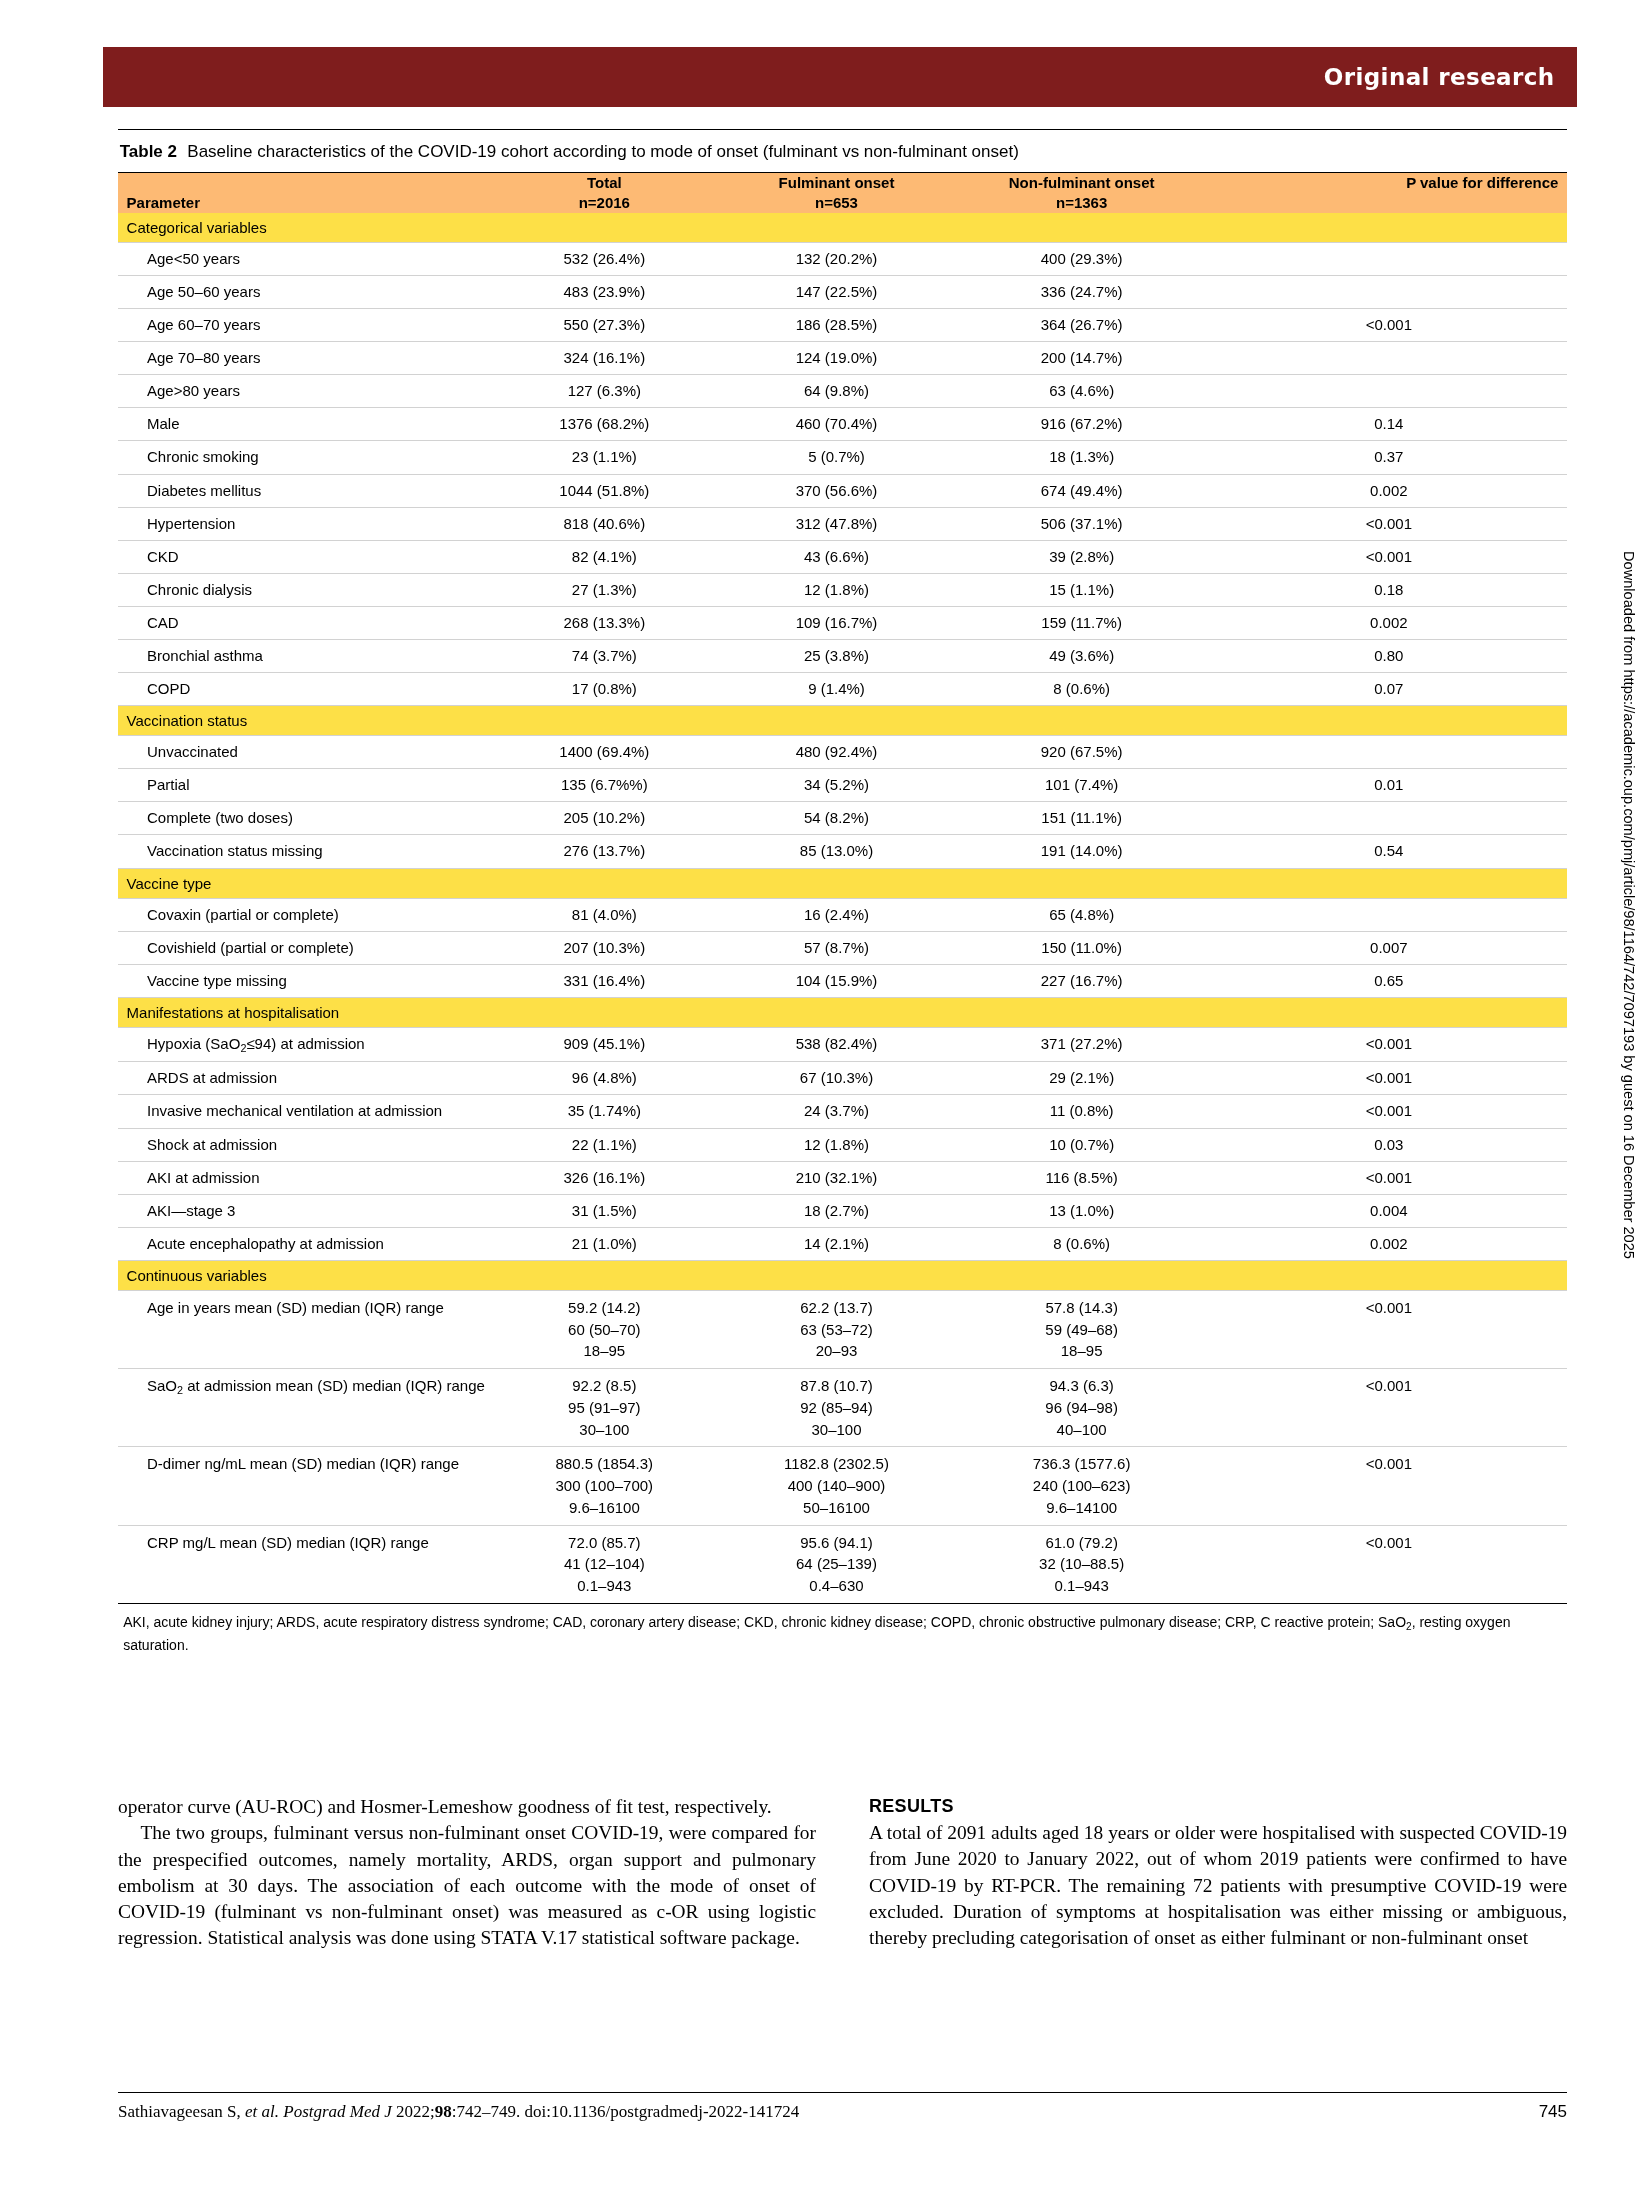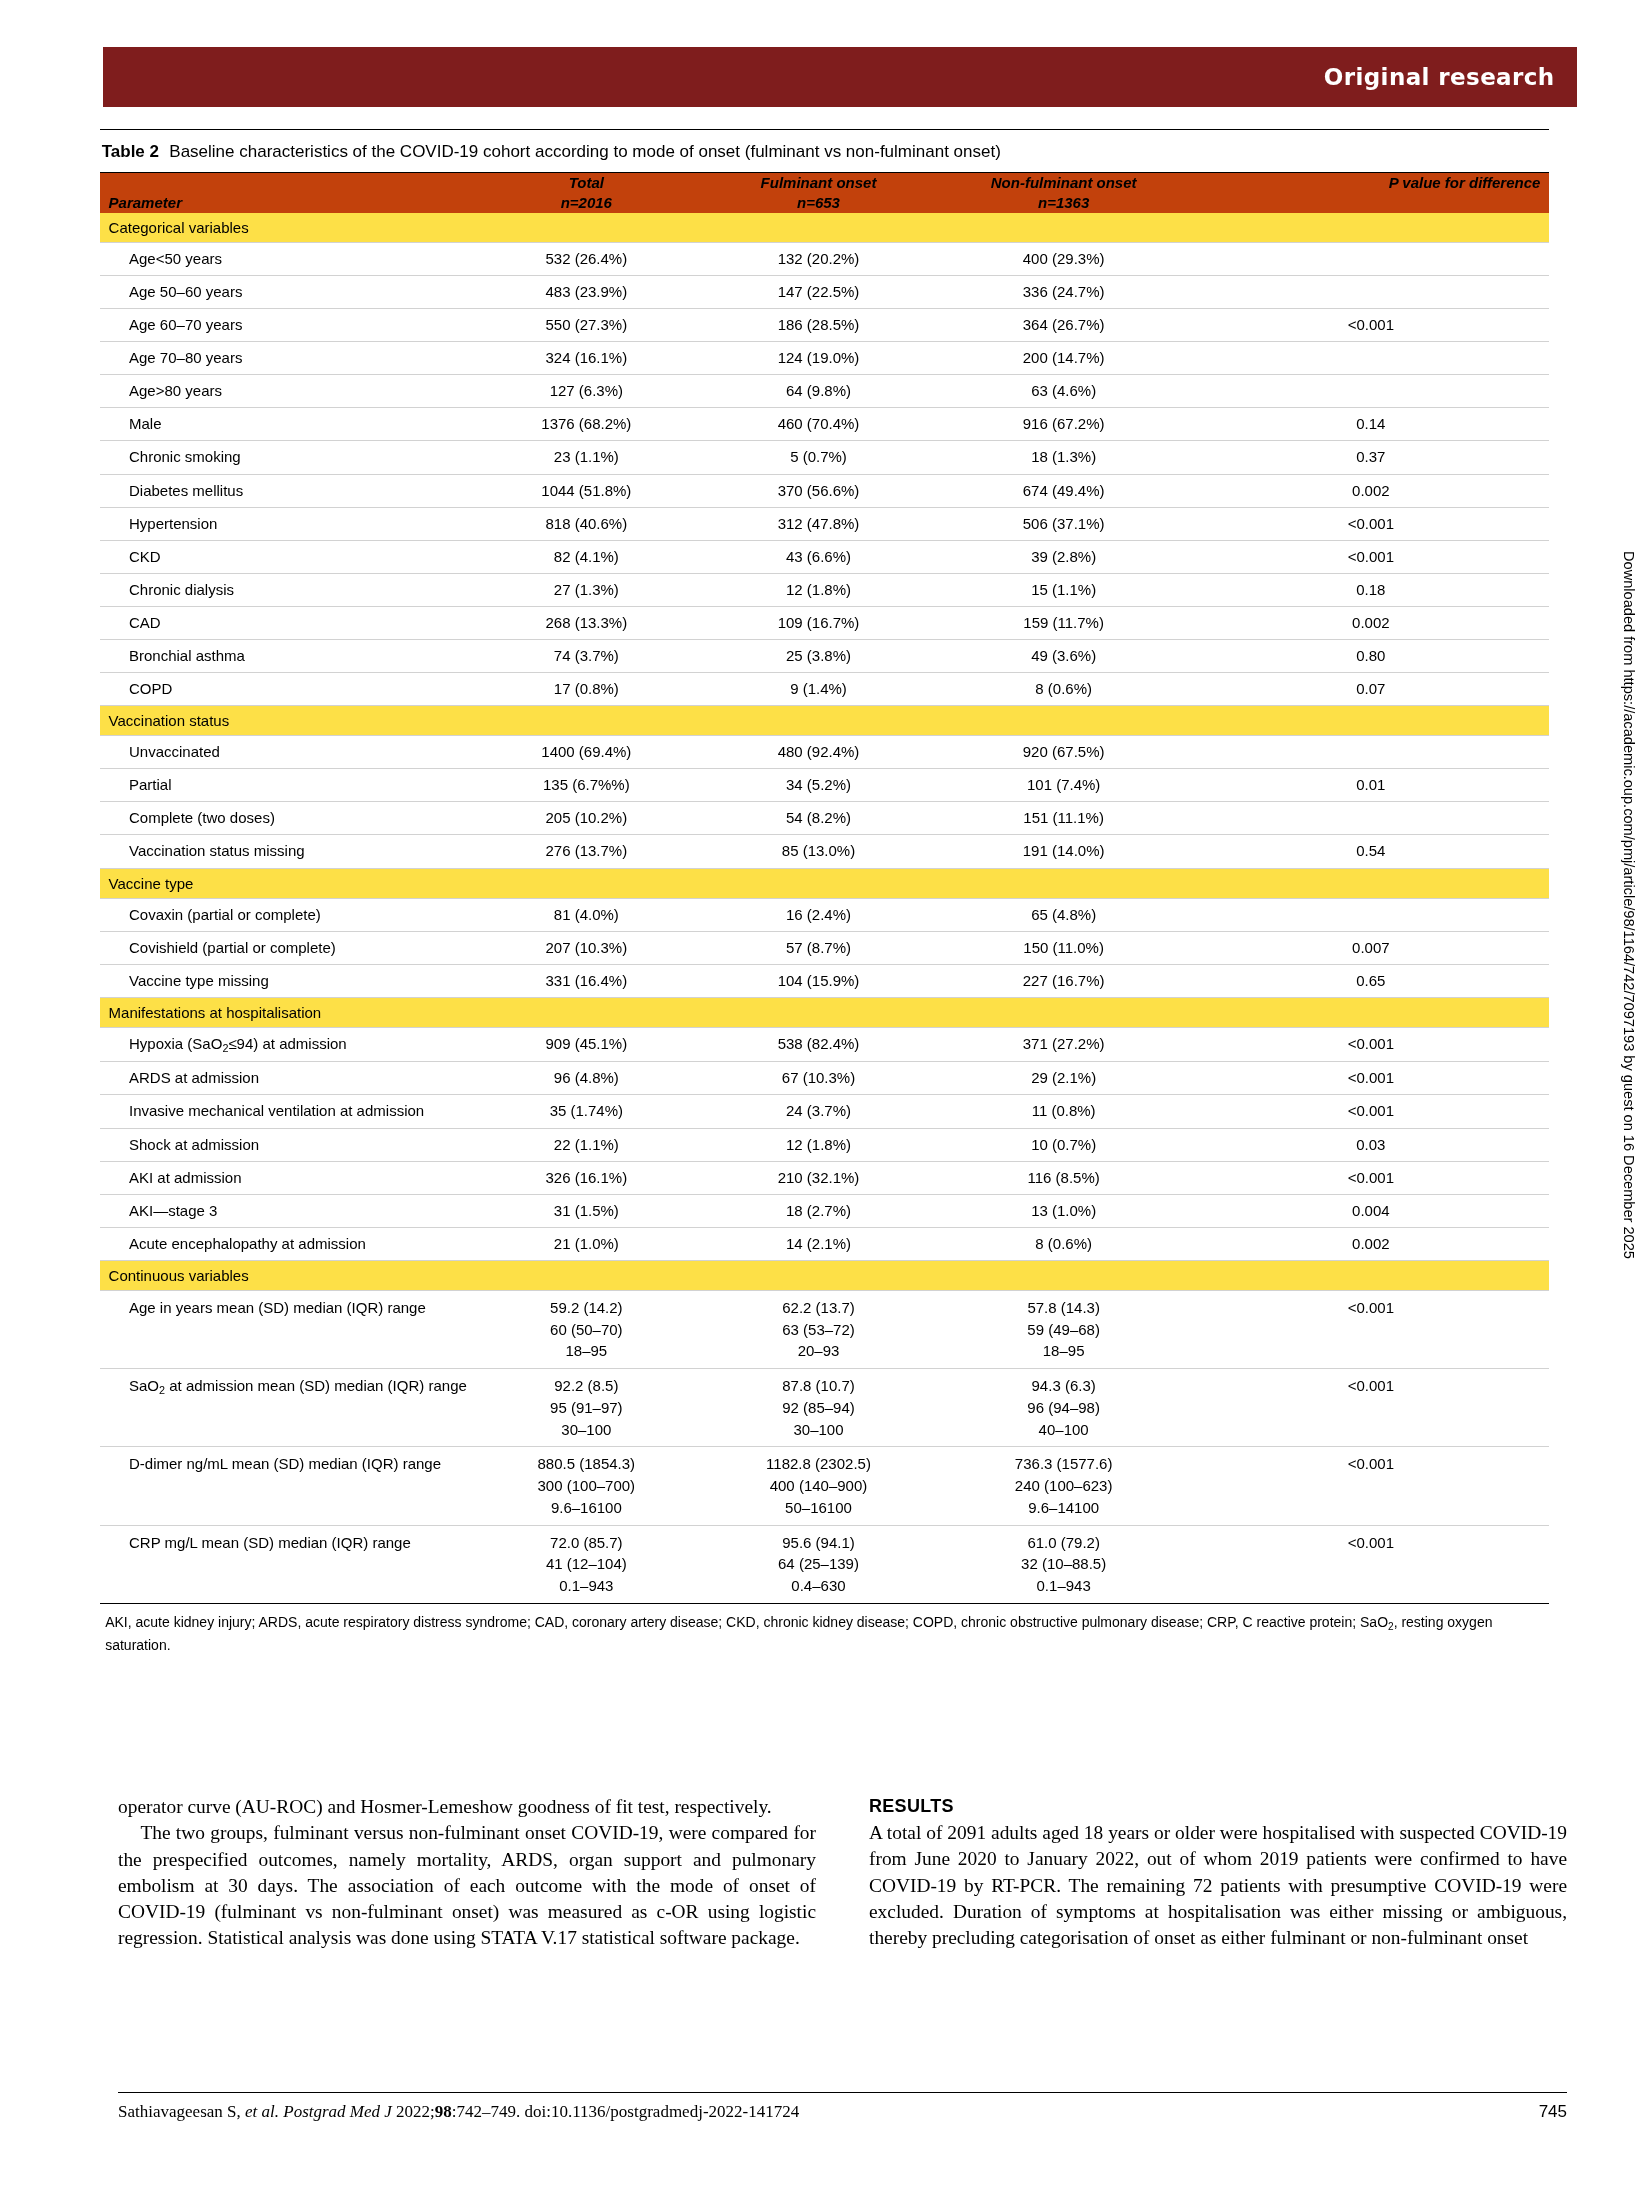--- a/index.html
+++ b/index.html
@@ -39,21 +39,21 @@
     font-size: 23px;
     font-weight: bold;
     letter-spacing: 0.4px;
     padding-right: 22.4px;
     font-family: "DejaVu Sans", sans-serif;
   }
 
   
   .table-wrap {
     position: absolute;
-    left: 100px;
+    left: 118px;
     top: 129px;
     width: 1449px;
   }
   .table-caption {
     font-size: 17px;
     padding: 12px 1.7px 10.3px 1.7px;
     border-top: 1.7px solid #000;
     border-bottom: 0.9px solid #000;
     color: #000;
   }
@@ -63,26 +63,25 @@
     border-collapse: collapse;
     width: 100%;
     font-size: 15px;
     table-layout: fixed;
   }
   table.main th, table.main td {
     padding: 0;
     vertical-align: top;
   }
   .hdr-row td {
-    background: #c2410c;
+    background: #fdba74;
     font-weight: bold;
     padding: 5.2px 5.2px 7.7px 5.2px;
     font-size: 15px;
     line-height: 1.32;
-    font-style: italic;
   }
   .hdr-row td.c { text-align: center; }
   .hdr-row td.r { text-align: right; padding-right: 8.6px; }
   .hdr-row td.param { vertical-align: bottom; padding-left: 8.6px; }
 
   tr.section td {
     padding: 6px 0 6px 8.6px;
     border-bottom: 0.9px solid #d2d2d2;
     background: #fde047;
   }

